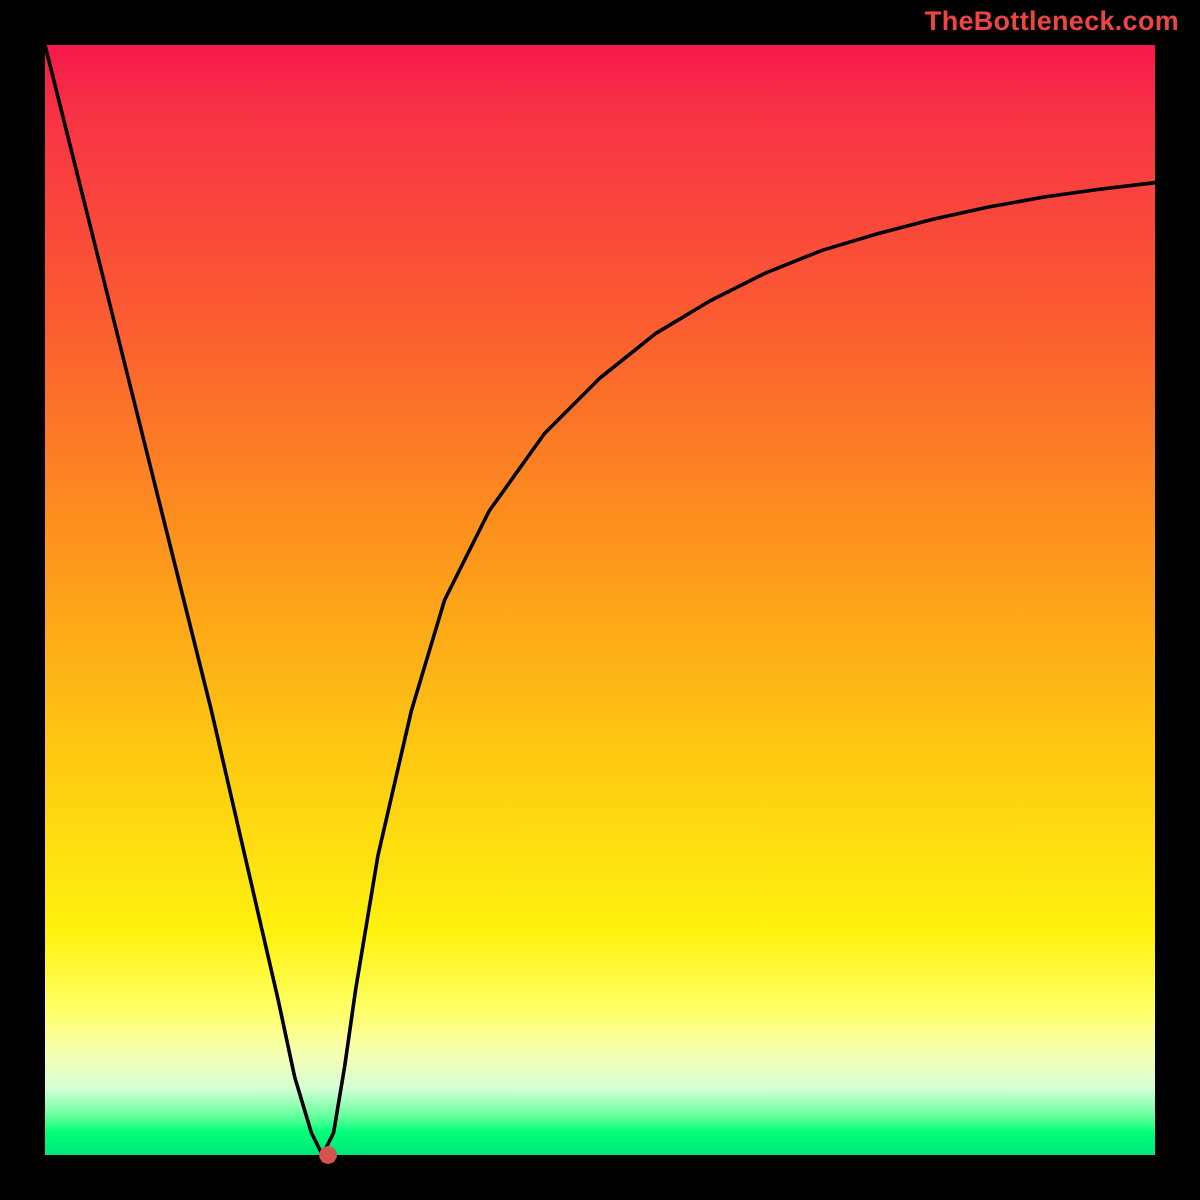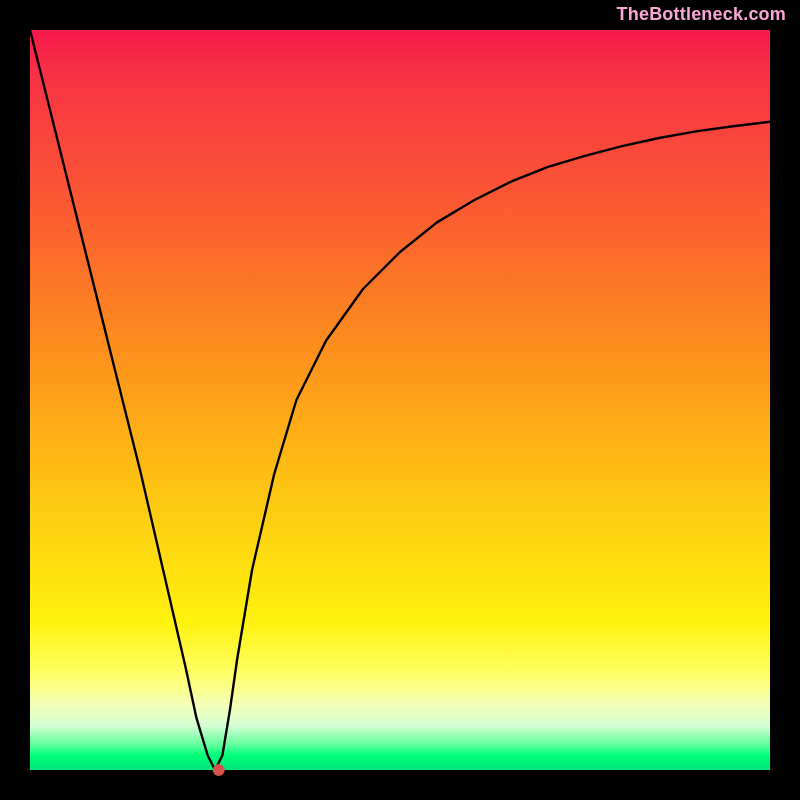--- a/index.html
+++ b/index.html
@@ -46,21 +46,21 @@
     height: 100%;
     overflow: visible;
   }
   .watermark {
     position: absolute;
     top: 4px;
     right: 14px;
     font-family: Arial, Helvetica, sans-serif;
     font-size: 18px;
     font-weight: 600;
-    color: #f9a8d4;
+    color: #ef4444;
     letter-spacing: 0.2px;
     user-select: none;
   }
 </style>
 </head>
 <body>
 
 <div class="watermark">TheBottleneck.com</div>
 
 <div class="plot-frame">

